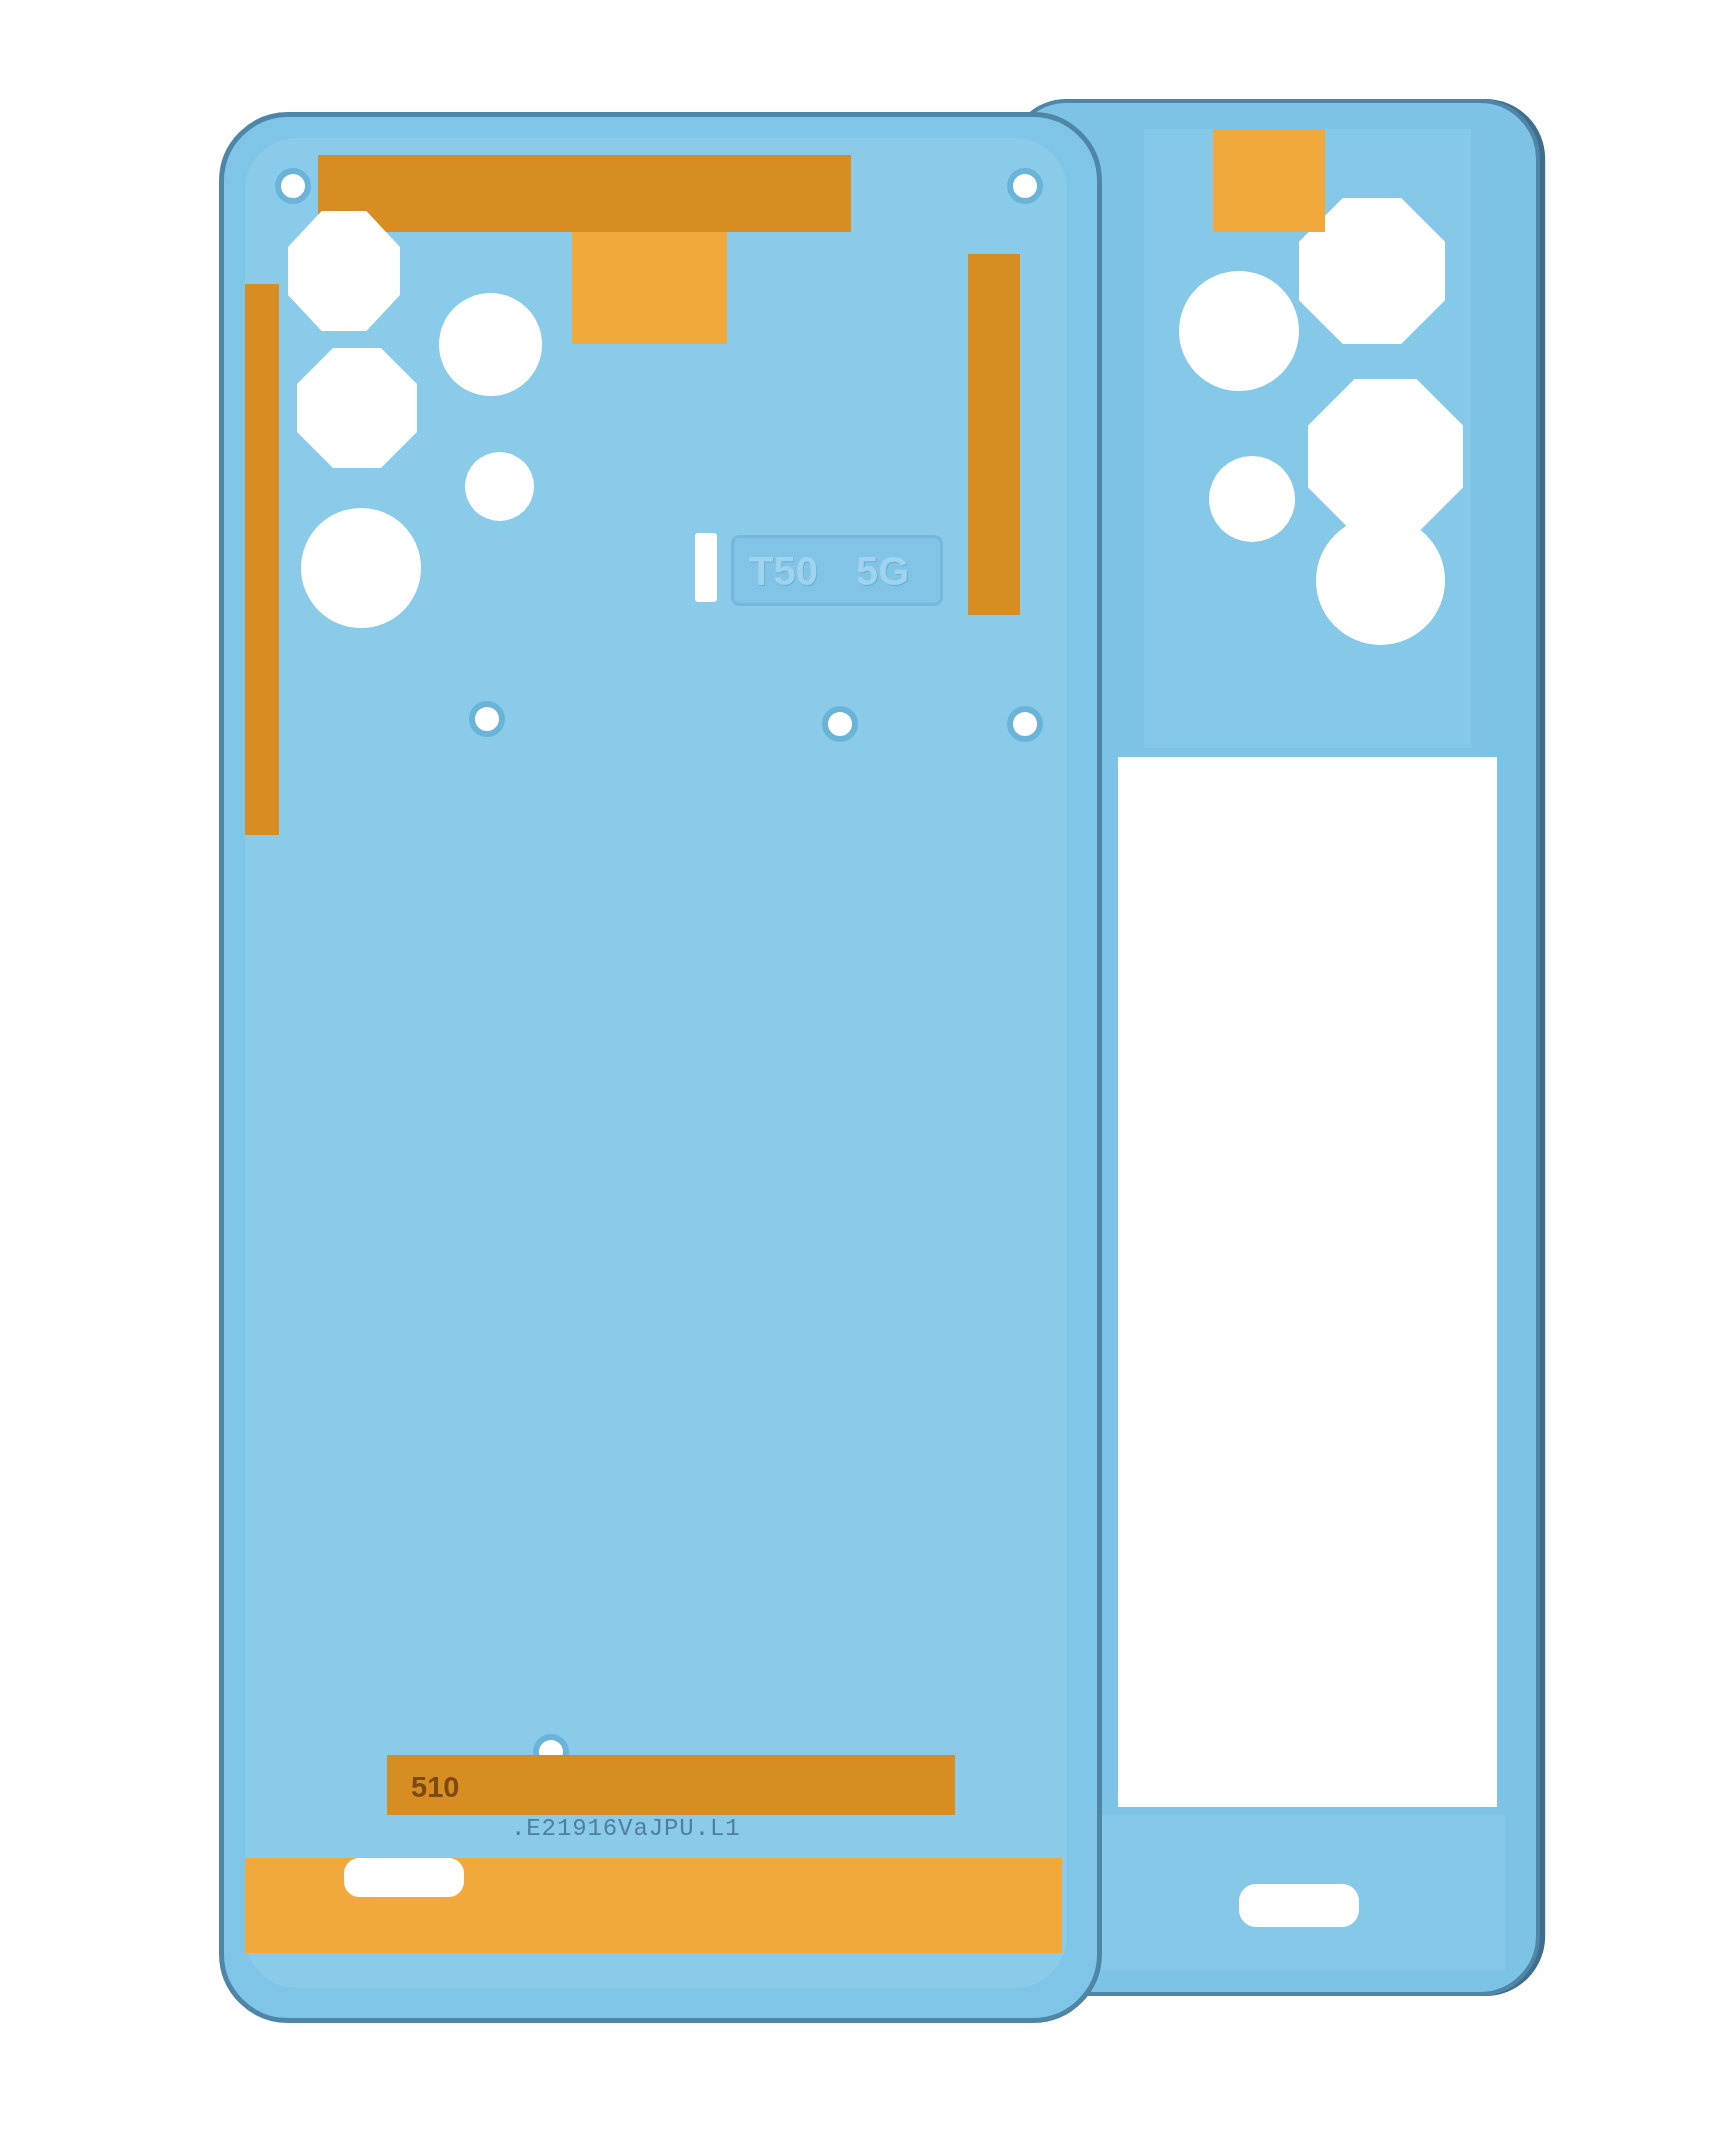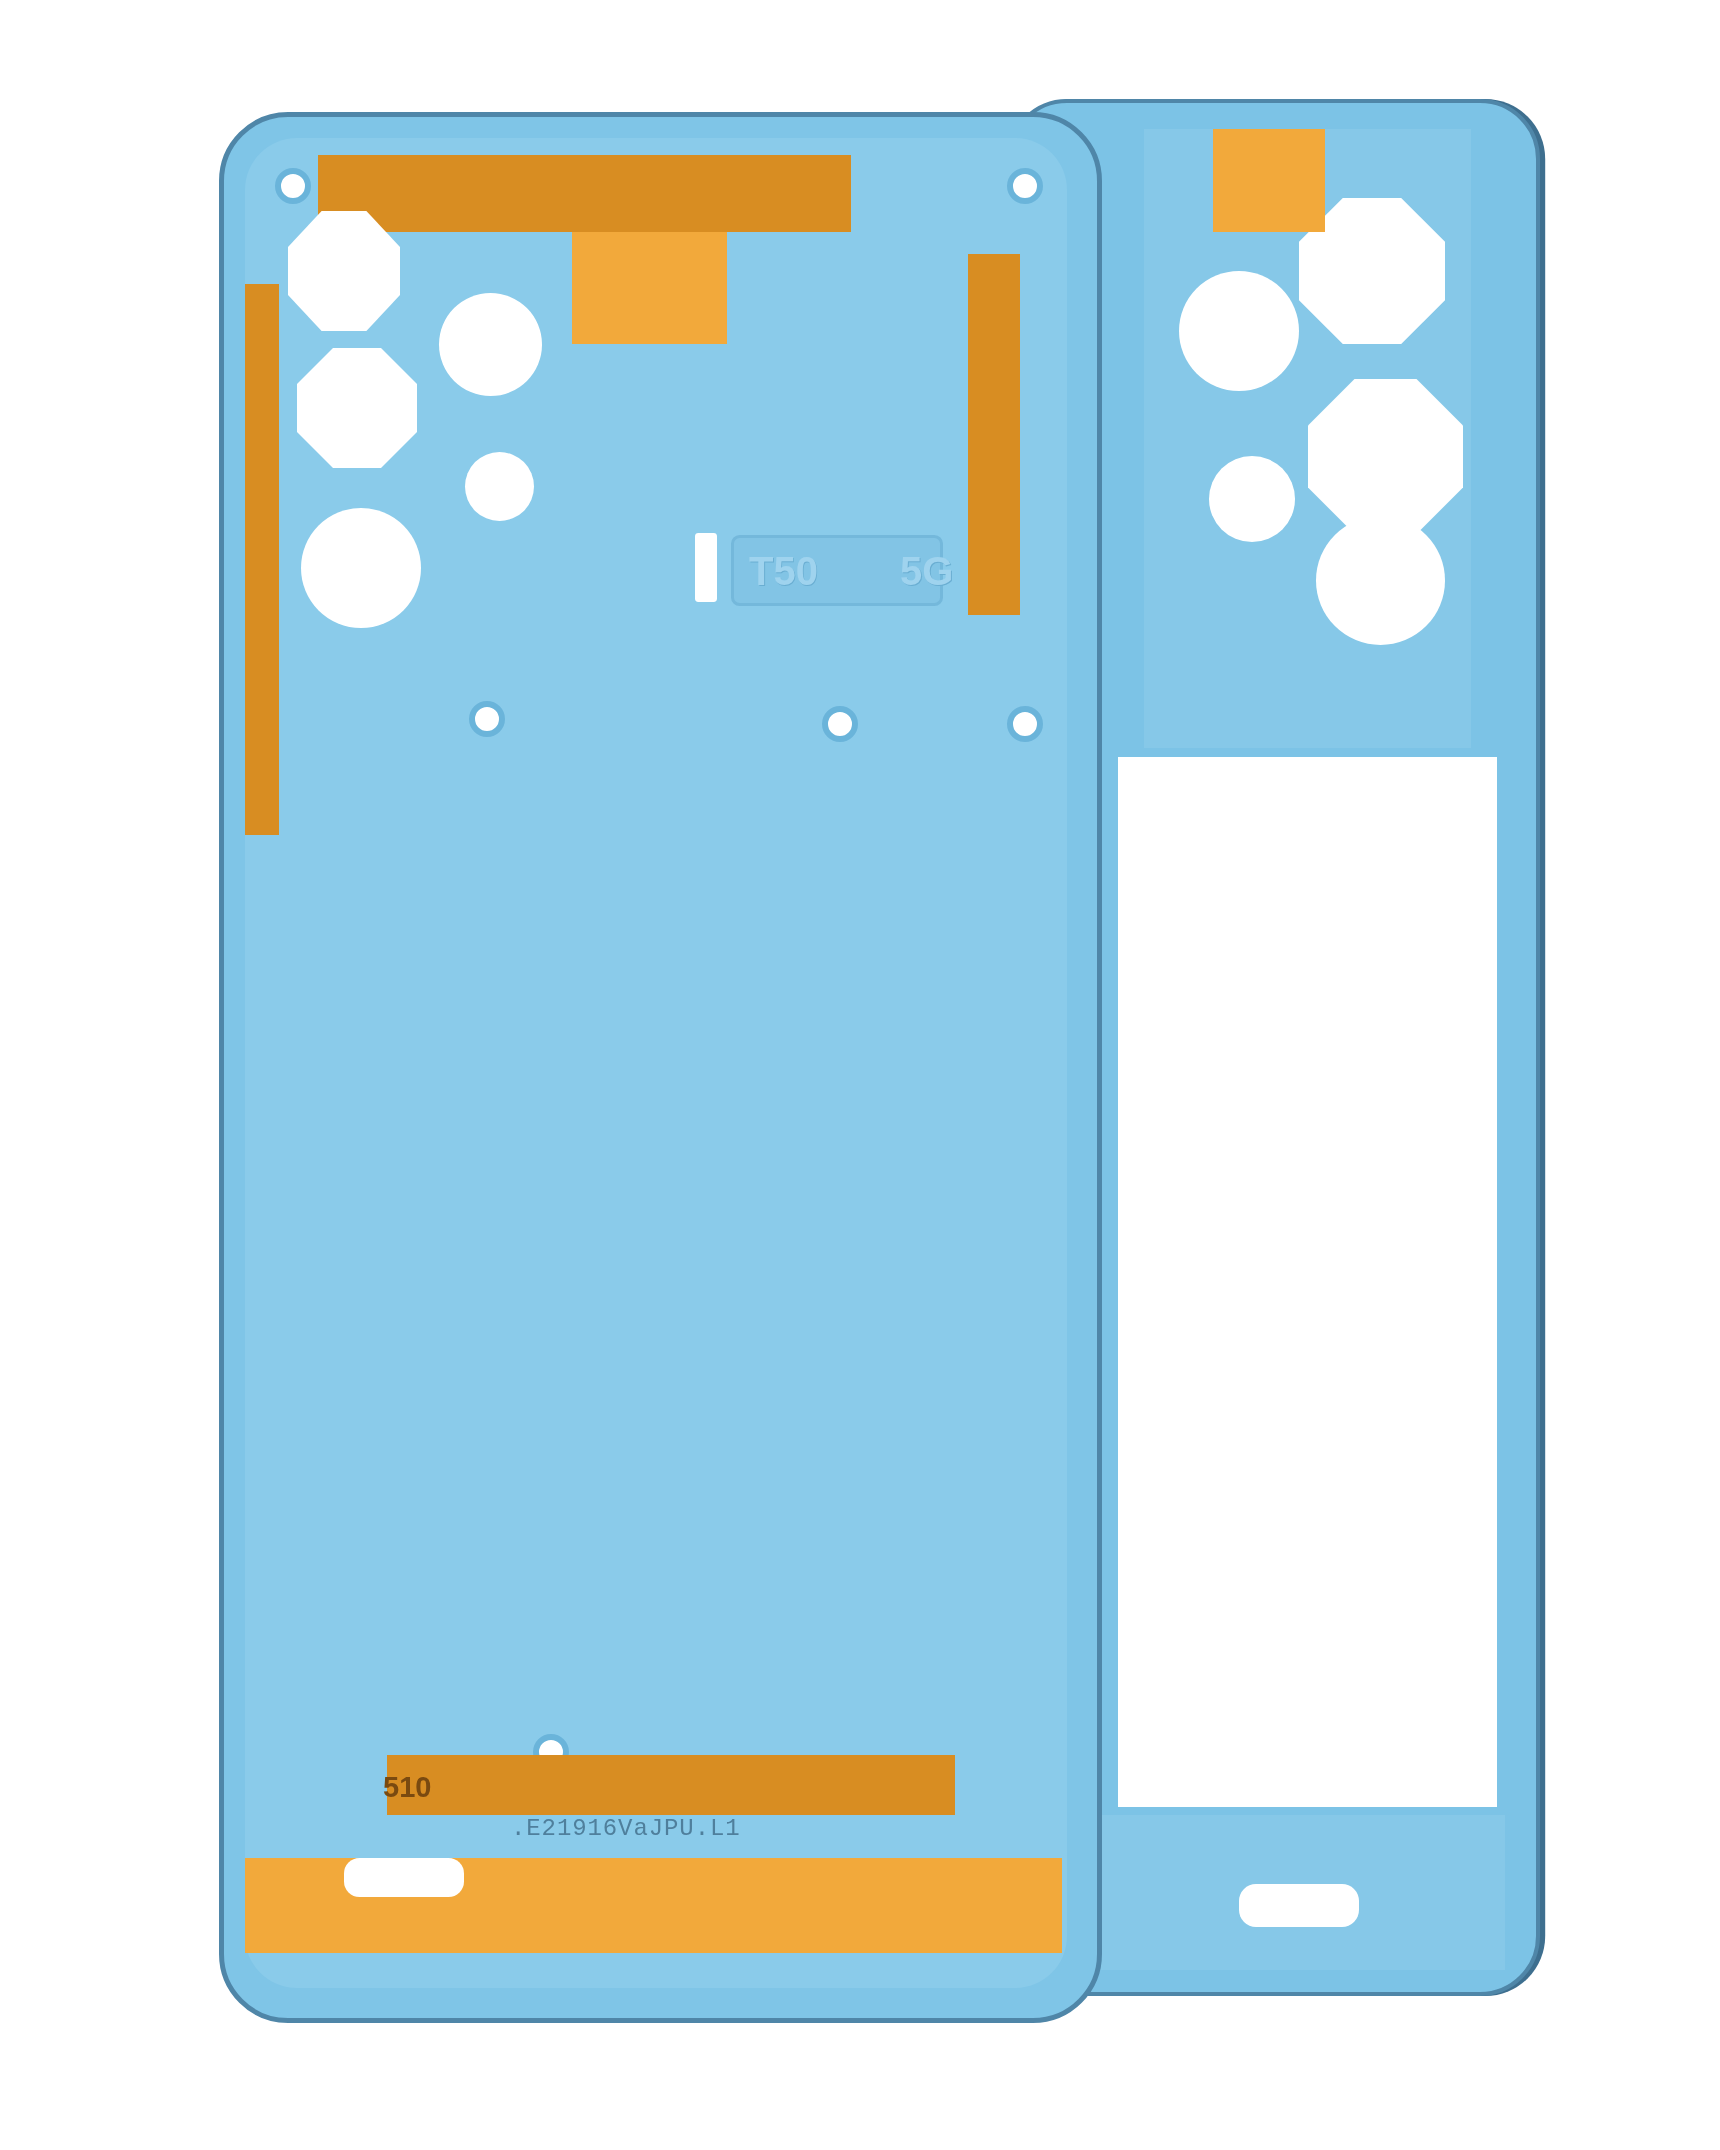--- a/index.html
+++ b/index.html
@@ -15,21 +15,21 @@
   .front-inner{left:245px;top:138px;width:822px;height:1850px;border-radius:52px;background:#8acbea;}
   .hole{background:#ffffff;}
   .oct{clip-path:polygon(30% 0,70% 0,100% 30%,100% 70%,70% 100%,30% 100%,0 70%,0 30%);}
   .circle{border-radius:50%;}
   .screw{width:24px;height:24px;border-radius:50%;background:#fff;border:6.9px solid #6ab4da;}
   .flex{background:#f2a93b;}
   .flex-dark{background:#d88d22;}
   .emboss{border:3.4px solid #74b8db;border-radius:8.6px;background:#82c4e5;}
   .emboss-text{color:#9fd3ee;font-size:40px;font-weight:bold;text-shadow:0.9px 0.9px 0 #6aaed2;}
   .print-text{color:#4f7f9c;font-size:24px;font-family:"Liberation Mono",monospace;letter-spacing:0.9px;}
-  .flex-text{color:#7a4a10;font-size:29px;font-weight:bold;}
+  .flex-text{color:#7a4a10;font-size:29px;font-weight:bold;margin-left:28px;}
 </style>
 </head>
 <body>
 
 <div class="abs back-frame"></div>
 <div class="abs back-top"></div>
 <div class="abs back-window"></div>
 <div class="abs back-bottom"></div>
 <div class="abs hole oct" style="left:1299px;top:198px;width:146px;height:146px;"></div>
 <div class="abs hole oct" style="left:1308px;top:379px;width:155px;height:155px;"></div>
@@ -48,21 +48,21 @@
 <div class="abs flex-dark" style="left:245px;top:284px;width:34px;height:551px;"></div>
 
 <div class="abs hole oct" style="left:288px;top:211px;width:112px;height:120px;"></div>
 <div class="abs hole oct" style="left:297px;top:348px;width:120px;height:120px;"></div>
 <div class="abs hole circle" style="left:301px;top:508px;width:120px;height:120px;"></div>
 <div class="abs hole circle" style="left:439px;top:293px;width:103px;height:103px;"></div>
 <div class="abs hole circle" style="left:465px;top:452px;width:69px;height:69px;"></div>
 
 <div class="abs emboss" style="left:731px;top:535px;width:206px;height:65px;"></div>
 <div class="abs emboss-text" style="left:749px;top:549px;">T50</div>
-<div class="abs emboss-text" style="left:856px;top:549px;margin-left:44px;">5G</div>
+<div class="abs emboss-text" style="left:856px;top:549px;">5G</div>
 <div class="abs hole" style="left:695px;top:533px;width:21.5px;height:69px;border-radius:3.4px;"></div>
 
 <div class="abs screw" style="left:275px;top:168px;"></div>
 <div class="abs screw" style="left:1007px;top:168px;"></div>
 <div class="abs screw" style="left:469px;top:701px;"></div>
 <div class="abs screw" style="left:822px;top:706px;"></div>
 <div class="abs screw" style="left:1007px;top:706px;"></div>
 <div class="abs screw" style="left:533px;top:1734px;"></div>
 <div class="abs screw" style="left:271px;top:1914px;"></div>
 <div class="abs screw" style="left:1007px;top:1914px;"></div>

